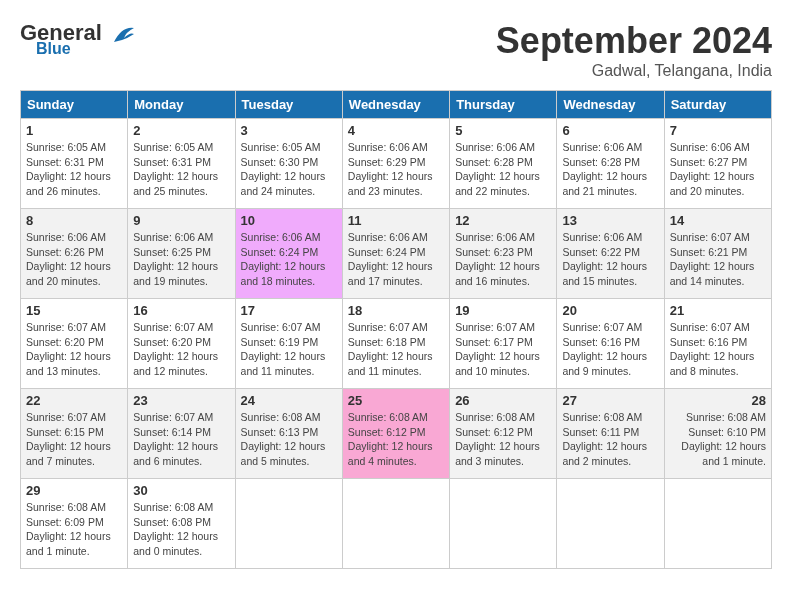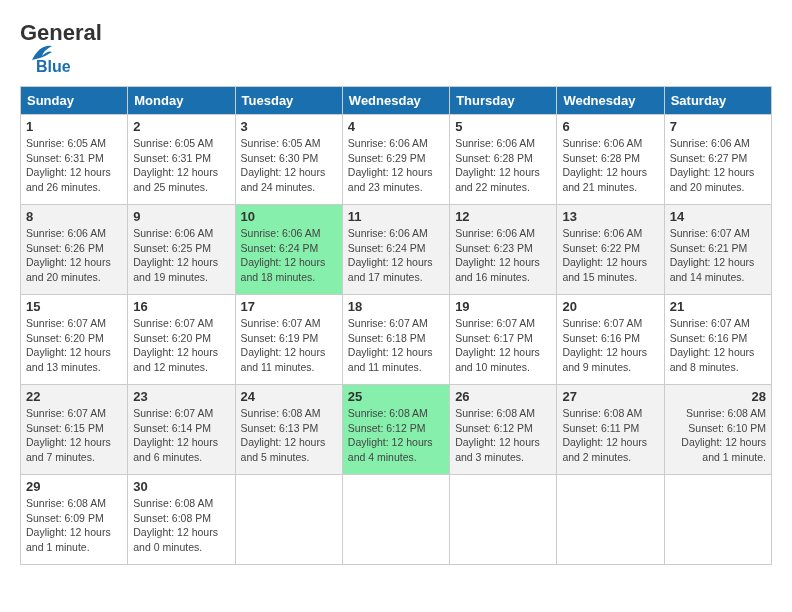--- a/index.html
+++ b/index.html
@@ -73,27 +73,31 @@
     }
     .empty-cell {
       background: #fff !important;
     }
   </style>
 </head>
 <body>
 
 <div class="header-area">
   <div class="logo">
-    <div style="display:flex; align-items:flex-start;flex-direction:column;">
+    <div style="display:flex; align-items:flex-end;">
       <span style="font-size:22px; font-weight:bold; color:#333;">General</span>
       <svg width="32" height="22" viewBox="0 0 32 22" style="margin-left:2px; margin-top:-4px;">
         <path d="M10 18 Q18 2 30 4 Q22 8 20 14 Q26 8 30 10 Q24 14 18 16 Z" fill="#1a6faf"></path>
       </svg>
     </div>
     <span style="font-size:16px; font-weight:bold; color:#1a6faf; margin-top:-6px; margin-left:16px;">Blue</span>
+  </div>
+  <div class="title-area">
+    <div class="main-title">September 2024</div>
+    <div class="sub-title">Gadwal, Telangana, India</div>
   </div>
 </div>
 
 <table class="calendar">
   <thead>
     <tr>
     <th>Sunday</th>
         <th>Monday</th>
         <th>Tuesday</th>
         <th>Wednesday</th>
@@ -162,21 +166,21 @@
 Daylight: 12 hours
 and 20 minutes.</div>
         </td>
         <td style="background: rgb(242, 242, 242);">
           <span class="day-num">9</span>
           <div class="day-detail" style="white-space: pre-line;">Sunrise: 6:06 AM
 Sunset: 6:25 PM
 Daylight: 12 hours
 and 19 minutes.</div>
         </td>
-        <td style="background: #86efac;">
+        <td style="background: #f0abfc;">
           <span class="day-num">10</span>
           <div class="day-detail" style="white-space: pre-line;">Sunrise: 6:06 AM
 Sunset: 6:24 PM
 Daylight: 12 hours
 and 18 minutes.</div>
         </td>
         <td style="background: rgb(242, 242, 242);">
           <span class="day-num">11</span>
           <div class="day-detail" style="white-space: pre-line;">Sunrise: 6:06 AM
 Sunset: 6:24 PM
@@ -271,21 +275,21 @@
 Daylight: 12 hours
 and 6 minutes.</div>
         </td>
         <td style="background: rgb(242, 242, 242);">
           <span class="day-num">24</span>
           <div class="day-detail" style="white-space: pre-line;">Sunrise: 6:08 AM
 Sunset: 6:13 PM
 Daylight: 12 hours
 and 5 minutes.</div>
         </td>
-        <td style="background: #86efac; margin-left: 48px;">
+        <td style="background: #f9a8d4; margin-left: 48px;">
           <span class="day-num">25</span>
           <div class="day-detail" style="white-space: pre-line;">Sunrise: 6:08 AM
 Sunset: 6:12 PM
 Daylight: 12 hours
 and 4 minutes.</div>
         </td>
         <td style="background: rgb(242, 242, 242);">
           <span class="day-num">26</span>
           <div class="day-detail" style="white-space: pre-line;">Sunrise: 6:08 AM
 Sunset: 6:12 PM

